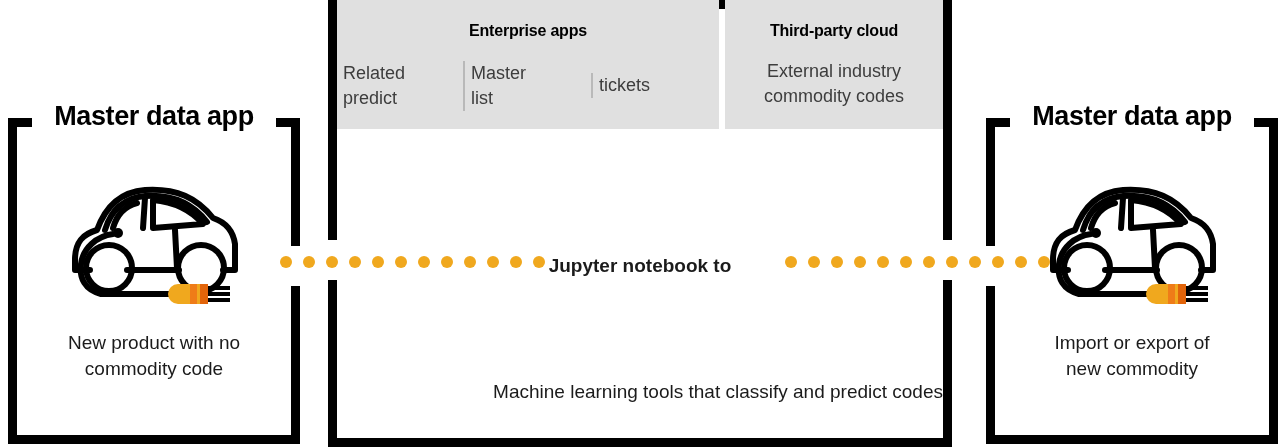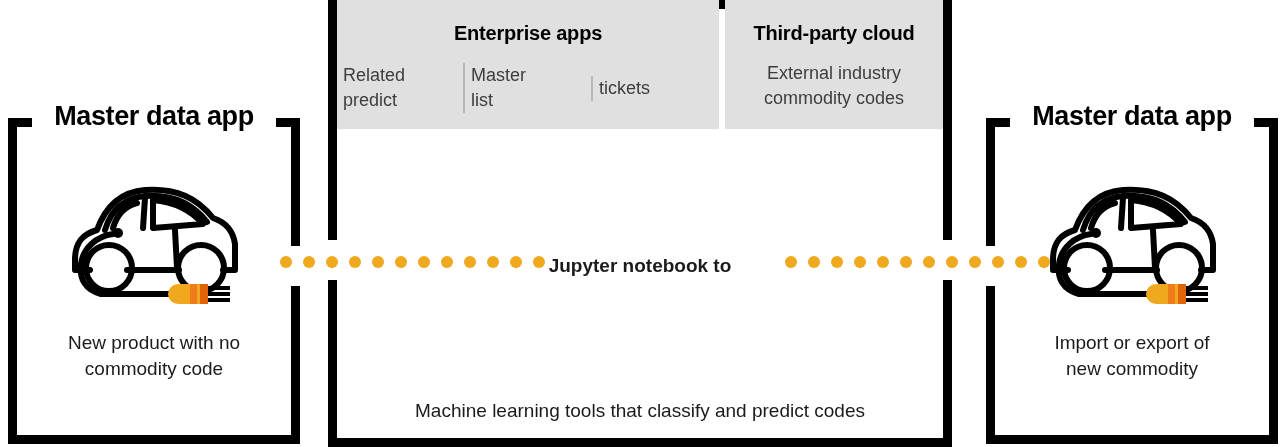--- a/index.html
+++ b/index.html
@@ -90,21 +90,21 @@
   .gray-panel {
     background: #e0e0e0;
     display: flex;
     flex-direction: column;
   }
   .gp-enterprise { flex: 0 0 382px; }
   .gp-cloud      { flex: 1 1 auto; }
 
   .gp-title {
     text-align: center;
-    font-size: 20px;
+    font-size: 16px;
     font-weight: bold;
     color: #000000;
     margin-top: 22px;
     letter-spacing: -0.2px;
   }
   .gp-cols {
     flex: 1;
     display: flex;
     align-items: center;
     justify-content: center;
@@ -140,22 +140,22 @@
     text-align: center;
     font-size: 19px;
     line-height: 26px;
     color: #1b1b1b;
     font-weight: bold;
   }
   .center-footer {
     position: absolute;
     left: 9px;
     right: 9px;
-    top: 400px;
-    text-align: center;
+    top: 381px;
+    text-align: right;
     font-size: 19px;
     color: #1b1b1b;
   }
 
   
   .dotline {
     position: absolute;
     top: 256px;
     display: flex;
     align-items: center;

